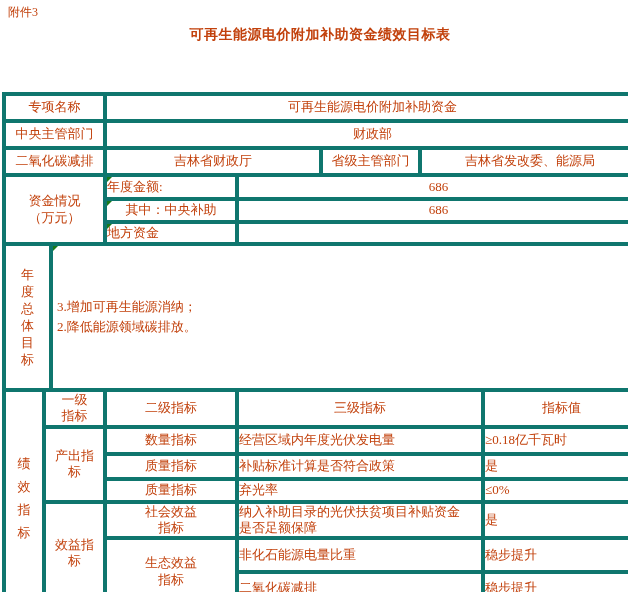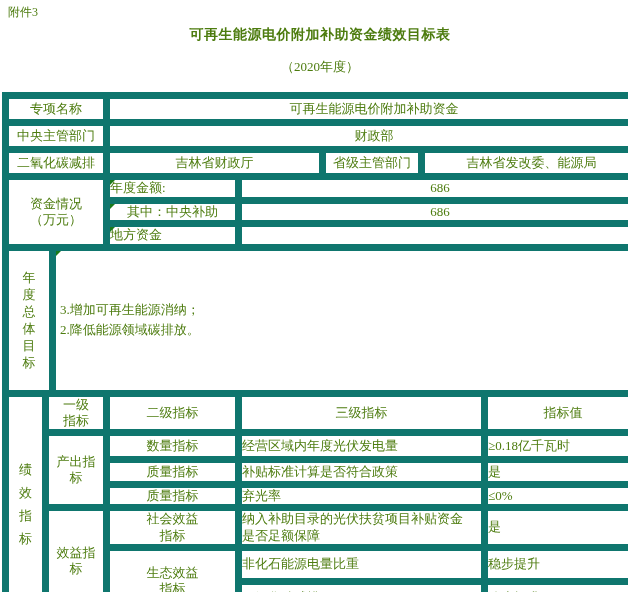--- a/index.html
+++ b/index.html
@@ -1,20 +1,20 @@
 <!DOCTYPE html>
 <html><head>
 <meta charset="utf-8">
 <style>
   html,body{margin:0;padding:0;background:#ffffff;}
   .page{
     position:relative;
     width:628px;height:592px;
     background:#ffffff;
-    color:#4d7c0f;
+    color:#c2410c;
     font-family:"Liberation Serif","DejaVu Serif",serif;
     overflow:hidden;
   }
   .attachment{
     position:absolute;left:8px;top:5px;
     font-size:12px;line-height:14px;
   }
   .title{
     position:absolute;left:0;top:26px;width:640px;
     margin:0;text-align:center;
@@ -27,21 +27,21 @@
   }
   table.main{
     position:absolute;left:2px;top:92px;
     width:636px;
     border-collapse:collapse;
     table-layout:fixed;
     border:2px solid #000;
     font-size:13px;
   }
   table.main td{
-    border:7px solid #0f766e;
+    border:4px solid #0f766e;
     padding:0;
     vertical-align:middle;
     overflow:hidden;
     line-height:1.25;
     margin-left:18px;
   }
   td.c{text-align:center;}
   td.l{text-align:left;padding-left:5px;}
   td.r{padding-right:18px;}
   td.bb2{border-bottom-width:2px;}
@@ -64,21 +64,20 @@
   .goalcell{vertical-align:middle;}
   .goal-line{text-align:left;padding-left:4px;line-height:20px;}
 </style>
 </head>
 <body>
 
 <div class="page">
 
   <div class="attachment">附件3</div>
   <h1 class="title">可再生能源电价附加补助资金绩效目标表</h1>
-  <div class="subtitle">（2020年度）</div>
 
   <table class="main">
     <colgroup>
       <col style="width:40px">
         <col style="width:7px">
         <col style="width:54px">
         <col style="width:132px">
       <col style="width:84px">
         <col style="width:99px">
         <col style="width:63px">

